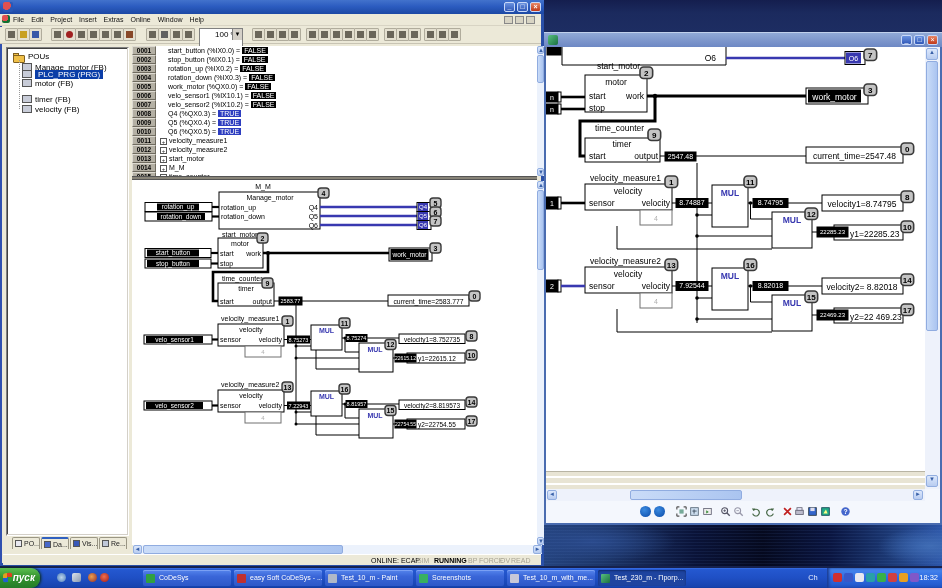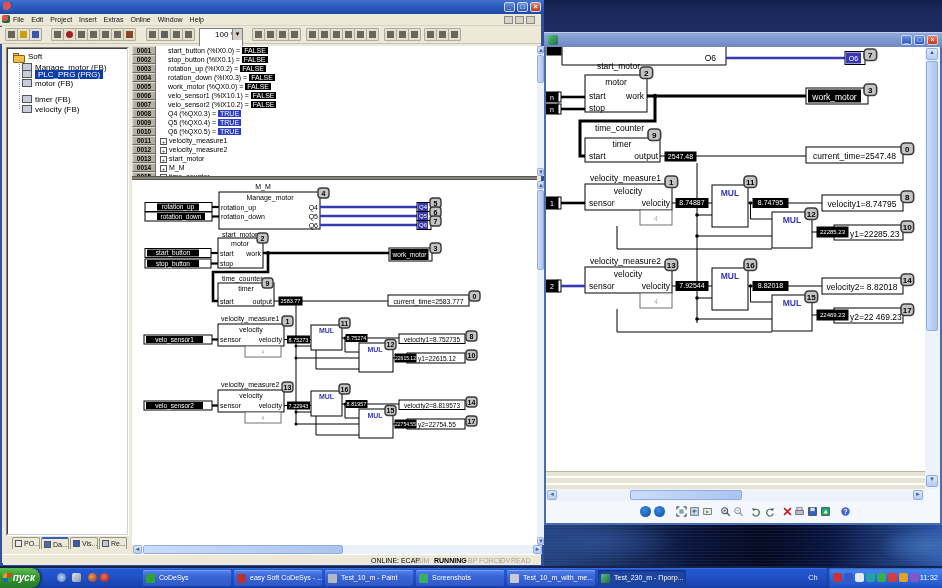--- a/index.html
+++ b/index.html
@@ -231,21 +231,21 @@
     </span>
     <span class="ticon" style="left:448px;">
       <i style="background:#6a665a;"></i>
     </span>
     <span id="zoomdd">100 %<b>▼</b></span>
   </div>
 
 <div class="abs" id="tree">
   <div style="position:absolute; left:6px; top:7px; width:12px; height:8px; background:#f0c048; border:1px solid #806020; border-radius:1px;"></div>
   <div style="position:absolute; left:6px; top:5px; width:6px; height:3px; background:#f0c048; border:1px solid #806020;"></div>
-  <div class="trow" style="left:21px; top:3px;">Soft</div>
+  <div class="trow" style="left:21px; top:3px;">POUs</div>
   <div style="position:absolute; left:12px; top:12px; width:1px; height:50px; background:repeating-linear-gradient(180deg,#999 0 1px,transparent 1px 2px);"></div>
   <div class="trow" style="left:15px; top:14px;text-align:right;"><span class="ticn"></span>Manage_motor (FB)</div>
   <div class="trow" style="left:15px; top:30px;"><span class="ticn"></span>motor (FB)</div>
   <div class="trow" style="left:15px; top:21px;"><span class="ticn"></span><span style="background:#0b3ea8;color:#fff;padding:0 3px;">PLC_PRG (PRG)</span></div>
   <div class="trow" style="left:15px; top:45.5px;"><span class="ticn"></span>timer (FB)</div>
   <div class="trow" style="left:15px; top:55.5px;"><span class="ticn"></span>velocity (FB)</div>
 </div>
 
 <div class="abs" id="decl">
     <div class="drow">
@@ -750,14 +750,14 @@
   <div id="tray">
       <span class="trico" style="left:6px;background:#d03030;"></span>
       <span class="trico" style="left:17px;background:#3858c8;"></span>
       <span class="trico" style="left:28px;background:#e8e8f0;"></span>
       <span class="trico" style="left:39px;background:#28a0a8;"></span>
       <span class="trico" style="left:50px;background:#38b048;"></span>
       <span class="trico" style="left:61px;background:#d04040;"></span>
       <span class="trico" style="left:72px;background:#e8a020;"></span>
       <span class="trico" style="left:83px;background:#8058c8;"></span>
     </div>
-  <div id="clock">11:32</div>
+  <div id="clock">18:32</div>
 </div>
 
 </body></html>

